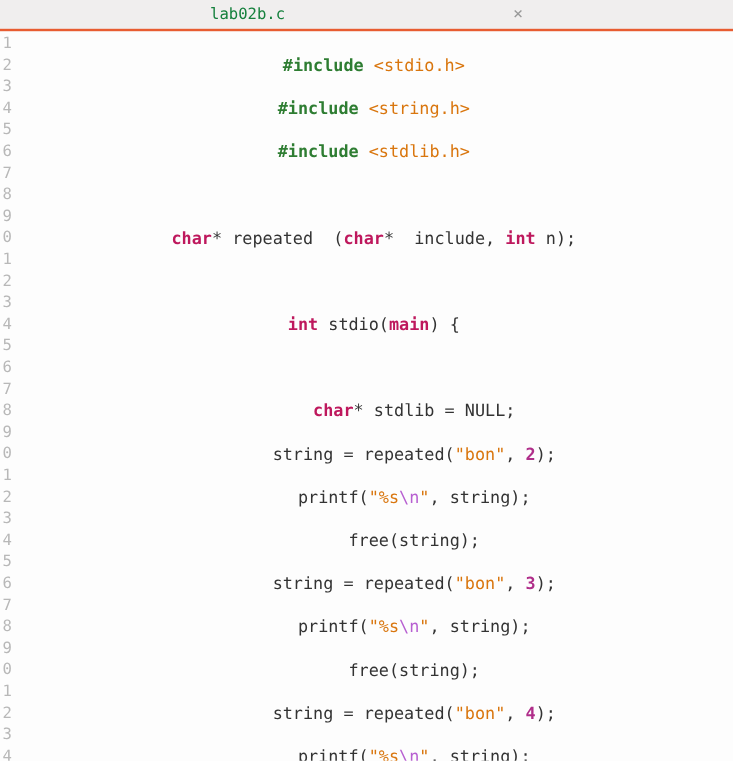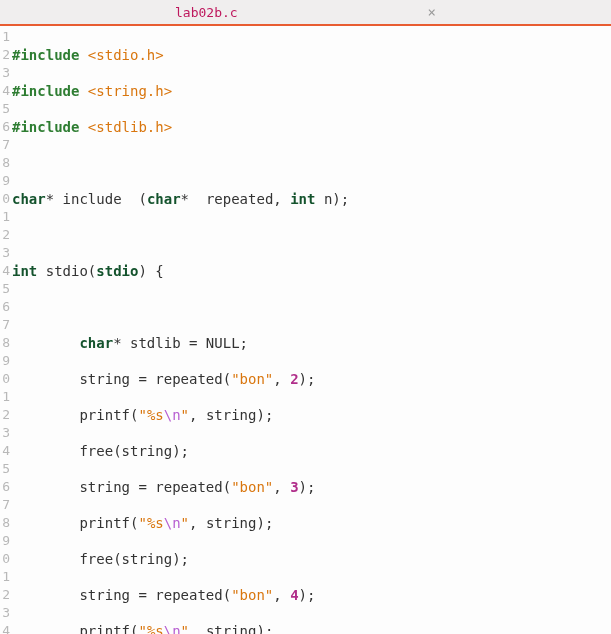--- a/index.html
+++ b/index.html
@@ -14,21 +14,21 @@
   .window { display: flex; flex-direction: column; height: 100%; }
   .tabbar {
     height: 26px;
     background: #f0eeee;
     border-bottom: 2px solid #e85c31;
     display: flex;
     align-items: center;
     padding-left: 175px;
     position: relative;
   }
-  .tabname { color: #be185d; font-size: 13px; }
+  .tabname { color: #15803d; font-size: 13px; }
   .tab-close {
     position: absolute;
     right: 175px;
     color: #999;
     font-size: 14px;
     cursor: pointer;
   }
   .editor {
     display: flex;
     flex: 1;
@@ -46,23 +46,23 @@
   }
   .gutter div { height: 18px; }
   .code {
     flex: 1;
     padding-top: 2px;
     padding-left: 2px;
     line-height: 18px;
     white-space: pre;
     color: #333;
   }
-  .line { height: 18px; }
+  .line { height: 18px; text-align: center; }
   .kw  { color: #2e7d32; font-weight: bold; } 
-  .ty  { color: #14532d; font-weight: bold; } 
+  .ty  { color: #be185d; font-weight: bold; } 
   .hdr { color: #d9760e; }                   
   .str { color: #d9760e; }                   
   .esc { color: #b75fd1; }                   
   .num { color: #b02e8a; font-weight: bold; }
   .bo  { font-weight: bold; }
 </style>
 </head>
 <body>
 
 <div class="window">
@@ -105,23 +105,23 @@
         <div>1</div>
         <div>2</div>
         <div>3</div>
         <div>4</div>
       </div>
     <div class="code">
 <div class="line"><span class="kw bo">#include </span><span class="hdr">&lt;stdio.h&gt;</span></div>
 <div class="line"><span class="kw bo">#include </span><span class="hdr">&lt;string.h&gt;</span></div>
 <div class="line"><span class="kw bo">#include </span><span class="hdr">&lt;stdlib.h&gt;</span></div>
 <div class="line"></div>
-<div class="line"><span class="ty">char</span><span>* include  (</span><span class="ty">char</span><span>*  repeated, </span><span class="ty">int</span><span> n);</span></div>
+<div class="line"><span class="ty">char</span><span>* repeated  (</span><span class="ty">char</span><span>*  include, </span><span class="ty">int</span><span> n);</span></div>
 <div class="line"></div>
-<div class="line"><span class="ty">int</span><span> stdio(</span><span class="ty">stdio</span><span>) {</span></div>
+<div class="line"><span class="ty">int</span><span> stdio(</span><span class="ty">main</span><span>) {</span></div>
 <div class="line"></div>
 <div class="line"><span>        </span><span class="ty">char</span><span>* stdlib = NULL;</span></div>
 <div class="line"><span>        string = repeated(</span><span class="str">"bon"</span><span>, </span><span class="num">2</span><span>);</span></div>
 <div class="line"><span>        printf(</span><span class="str">"</span><span class="str">%s</span><span class="esc">\n</span><span class="str">"</span><span>, string);</span></div>
 <div class="line">        free(string);</div>
 <div class="line"><span>        string = repeated(</span><span class="str">"bon"</span><span>, </span><span class="num">3</span><span>);</span></div>
 <div class="line"><span>        printf(</span><span class="str">"</span><span class="str">%s</span><span class="esc">\n</span><span class="str">"</span><span>, string);</span></div>
 <div class="line">        free(string);</div>
 <div class="line"><span>        string = repeated(</span><span class="str">"bon"</span><span>, </span><span class="num">4</span><span>);</span></div>
 <div class="line"><span>        printf(</span><span class="str">"</span><span class="str">%s</span><span class="esc">\n</span><span class="str">"</span><span>, string);</span></div>

